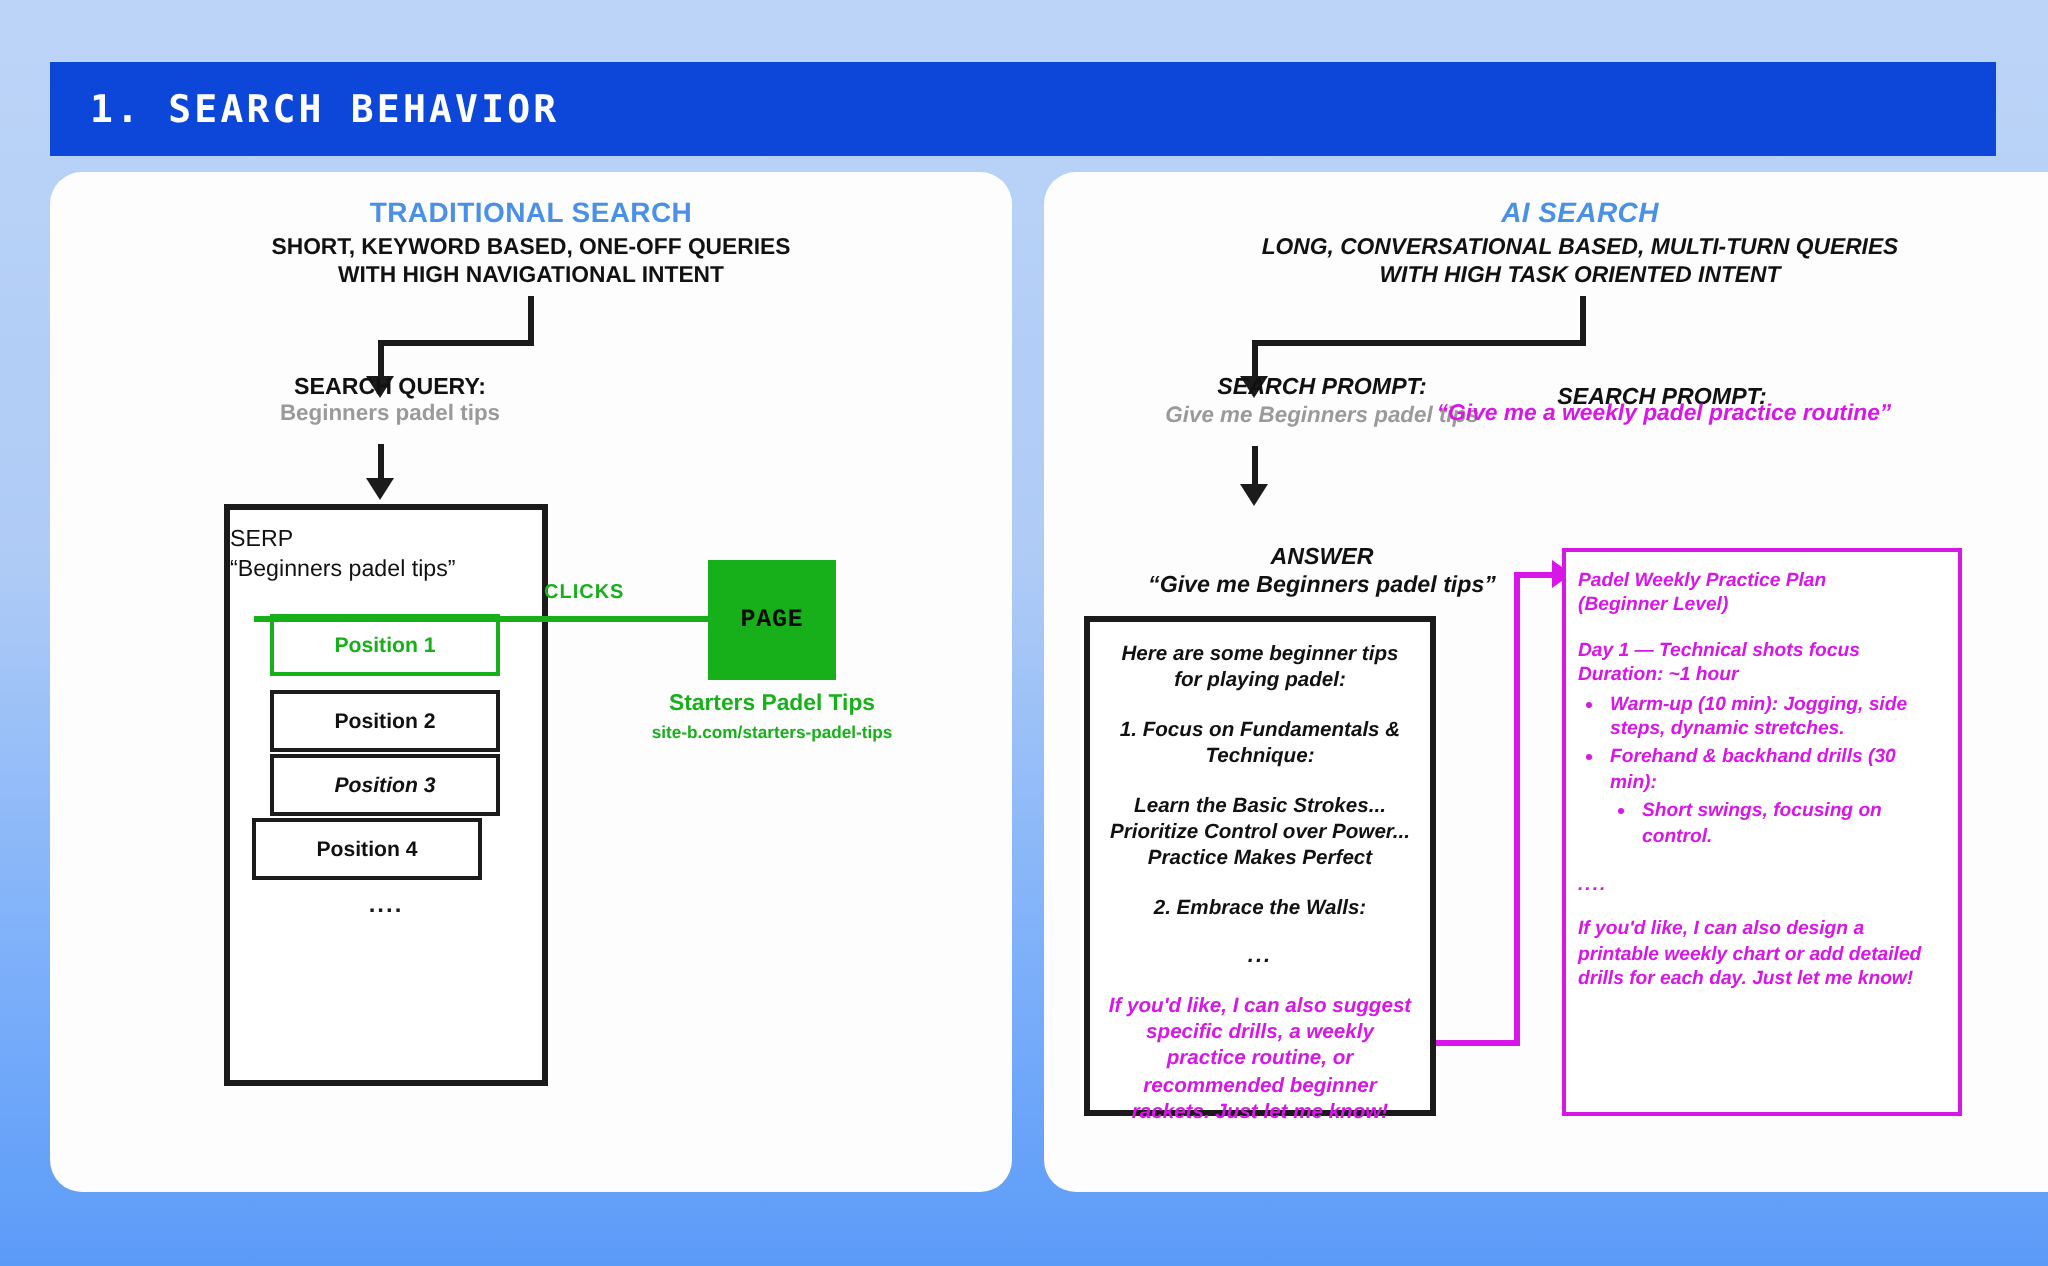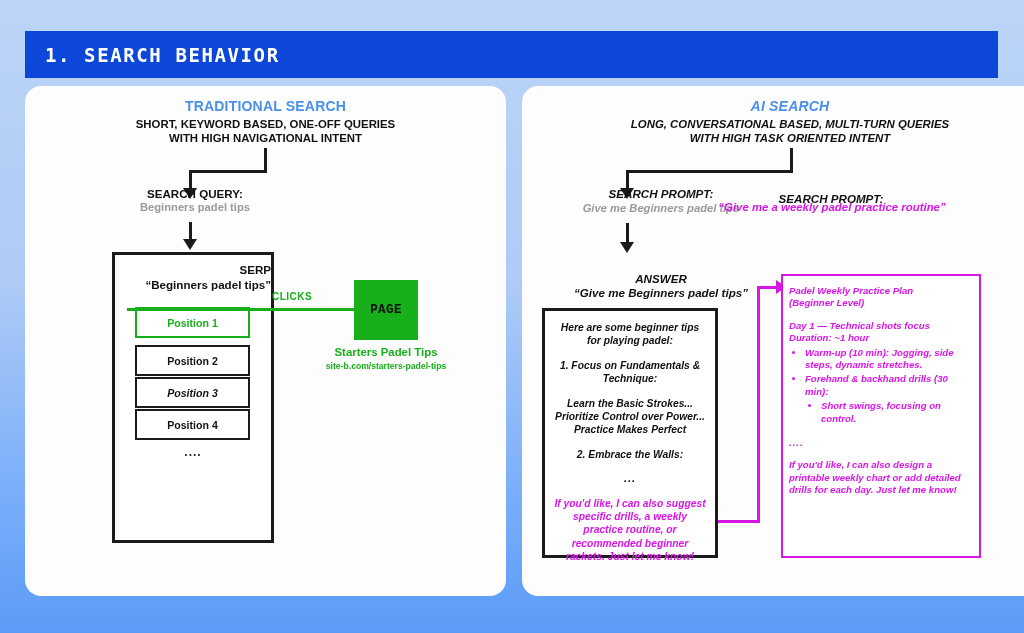--- a/index.html
+++ b/index.html
@@ -54,22 +54,22 @@
     position:absolute;width:0;height:0;
     border-left:7px solid transparent;border-right:7px solid transparent;
     border-top:11px solid #1b1b1b;
   }
 
   
   .serp-box{
     position:absolute;border:3px solid #1b1b1b;background:#fff;
   }
   .serp-title{
-    position:absolute;width:100%;text-align:right;color:#111;
-    font-weight:700;font-size:11.6px;line-height:14.5px;
+    position:absolute;width:100%;text-align:left;color:#111;
+    font-weight:400;font-size:11.6px;line-height:14.5px;
   }
   .pos{
     position:absolute;border:2.5px solid #1b1b1b;background:#fff;
     display:flex;align-items:center;justify-content:center;
     color:#111;font-weight:700;font-size:10.6px;
   }
   .pos.active{border-color:#17b01a;color:#17b01a;}
   .dots{
     position:absolute;width:100%;text-align:center;color:#1b1b1b;
     font-weight:700;font-size:12px;letter-spacing:1px;
@@ -166,21 +166,21 @@
     <div class="ln vline" style="left:164px;top:136px;height:19px;"></div>
     <div class="arrowhead-down" style="left:158px;top:153px;"></div>
 
     <div class="serp-box" style="left:87px;top:166px;width:156px;height:285px;">
       <div class="serp-title" style="top:8px;">SERP</div>
       <div class="serp-title" style="top:23px;">“Beginners padel tips”</div>
 
       <div class="pos active" style="left:20px;top:52px;width:111px;height:27px;">Position 1</div>
       <div class="pos" style="left:20px;top:90px;width:111px;height:27px;">Position 2</div>
       <div class="pos" style="left:20px;top:122px;width:111px;height:27px;font-style:italic;">Position 3</div>
-      <div class="pos" style="left:20px;top:154px;width:111px;height:27px;">Position 4</div>
+      <div class="pos" style="left:11px;top:154px;width:111px;height:27px;">Position 4</div>
       <div class="dots" style="top:190px;">....</div>
     </div>
 
     <div class="g-line" style="left:102px;top:222px;width:237px;height:3px;"></div>
     <div class="g-arrowhead" style="left:336px;top:217px;"></div>
     <div class="clicks-lbl" style="left:247px;top:205px;">CLICKS</div>
 
     <div class="page-box" style="left:329px;top:194px;width:64px;height:60px;font-family:Liberation Mono, monospace;">PAGE</div>
     <div class="page-name" style="left:235px;top:260px;width:252px;">Starters Padel Tips</div>
     <div class="page-url" style="left:235px;top:275px;width:252px;">site-b.com/starters-padel-tips</div>

